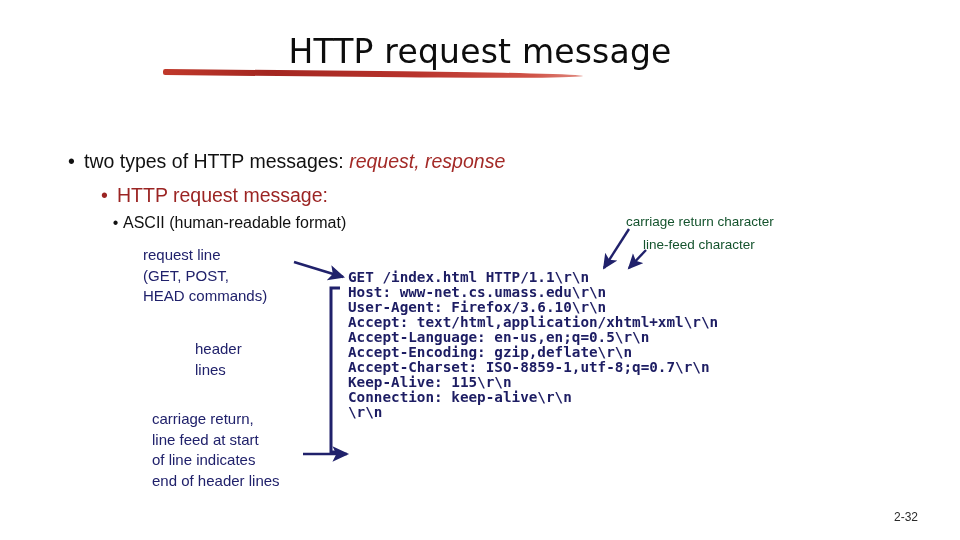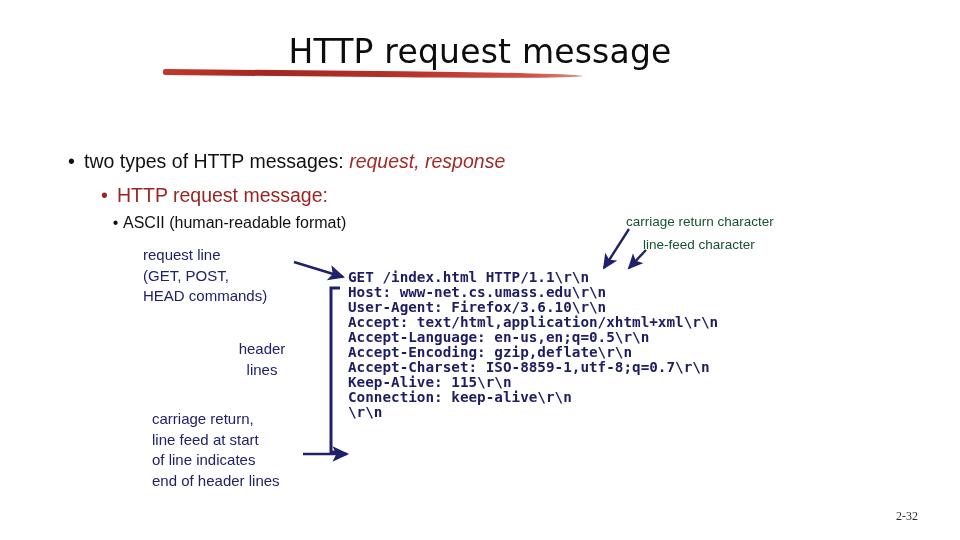--- a/index.html
+++ b/index.html
@@ -86,21 +86,21 @@
   
   .navy-note {
     position: absolute;
     color: #20216b;
     font-family: "Liberation Sans", sans-serif;
     font-size: 15px;
     line-height: 20.5px;
     white-space: pre-line;
   }
   .navy-note.right {
-    text-align: center;
+    text-align: left;
   }
 
   
   .blk-note {
     position: absolute;
     color: #14532d;
     font-size: 13.5px;
     white-space: nowrap;
     font-family: "Liberation Sans", sans-serif;
   }
@@ -115,21 +115,21 @@
     pointer-events: none;
   }
 
   
   #page-number {
     position: absolute;
     right: 42px;
     bottom: 16px;
     font-size: 12px;
     color: #2a2a2a;
-    font-family: Liberation Serif, serif;
+    font-family: Liberation Sans, sans-serif;
   }
 </style>
 </head>
 <body>
 
 <div id="slide-title">HTTP request message</div>
 <div id="title-underline"></div>
 
 <div class="bullet-l1" style="left:68px; top:150px;">
   <span class="dot">•</span><span>two types of HTTP messages: </span><span class="em-red">request, response</span>

